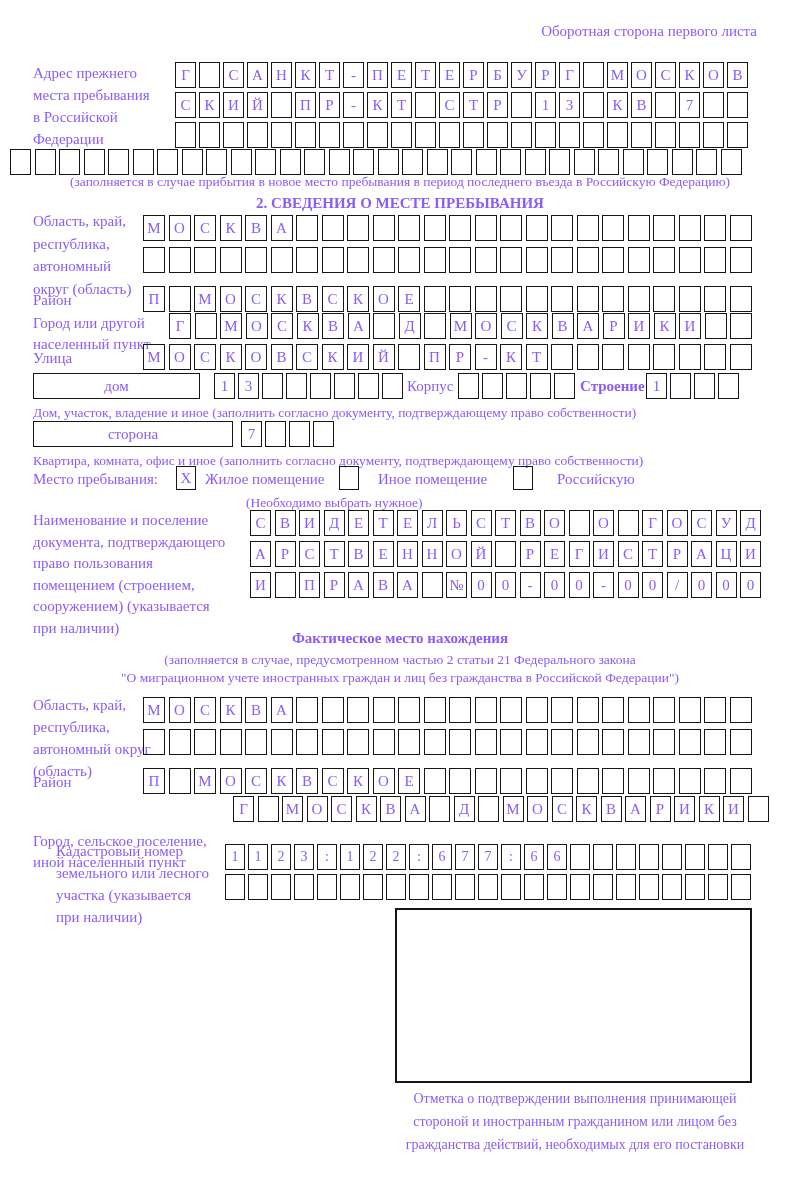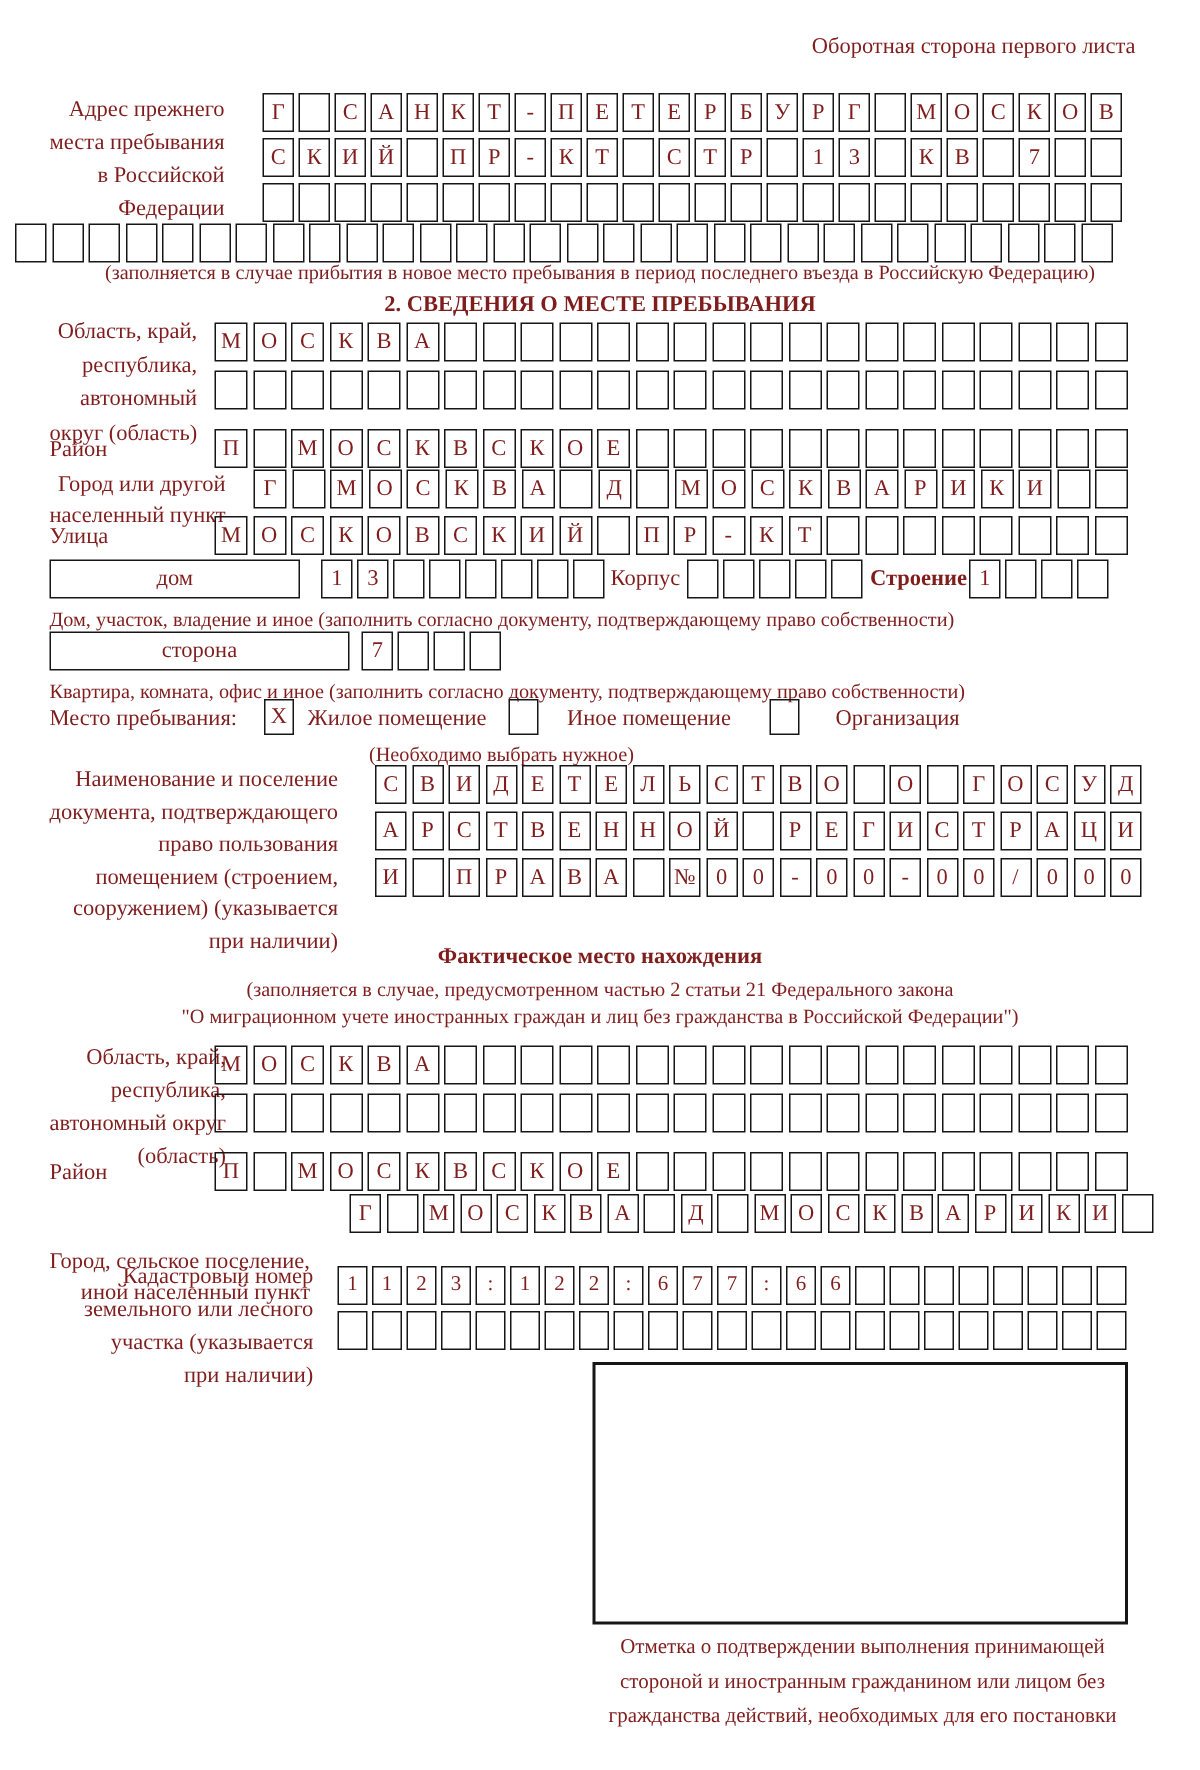--- a/index.html
+++ b/index.html
@@ -1,20 +1,20 @@
 <!DOCTYPE html>
 <html><head>
 <meta charset="utf-8">
 <style>
   html,body{margin:0;padding:0;background:#fff;}
   .page{position:relative;width:800px;height:1180px;background:#fff;overflow:hidden;
-        font-family:"Liberation Serif",serif;color:#7f1d1d;}
+        font-family:"Liberation Serif",serif;color:#8b5cf6;}
   .abs{position:absolute;}
   .lbl{font-size:15px;line-height:22px;}
-  .lbl .line{display:block;text-align:right;}
+  .lbl .line{display:block;}
   .note{font-size:13.5px;line-height:18px;}
   .center{left:0;width:800px;text-align:center;}
   .bold{font-weight:bold;}
   .cellrow{position:absolute;display:flex;gap:3.5px;}
   .cellrow.tight{gap:3px;}
   .cell{flex:0 0 21px;width:21px;height:26px;border:1.6px solid #161616;box-sizing:border-box;
         display:flex;align-items:center;justify-content:center;font-size:15px;line-height:1;
         font-family:"Liberation Serif",serif;}
   .cellrow.wide .cell{flex-basis:22px;width:22px;}
   .cellrow.sm .cell{flex-basis:20px;width:20px;font-size:14px;}
@@ -340,21 +340,21 @@
     <span>X</span>
   </div>
   <div class="abs lbl" style="top:468px;left:205px;">Жилое помещение</div>
   <div class="checkbox" style="top:466px;left:339px;">
     <span></span>
   </div>
   <div class="abs lbl" style="top:468px;left:378px;">Иное помещение</div>
   <div class="checkbox" style="top:466px;left:513px;">
     <span></span>
   </div>
-  <div class="abs lbl" style="top:468px;left:557px;">Организация</div>
+  <div class="abs lbl" style="top:468px;left:557px;">Российскую</div>
   <div class="abs note" style="top:494px;left:246px;">(Необходимо выбрать нужное)</div>
 
   <div class="abs lbl" style="top:510px;left:33px;line-height:21.5px;">
     <span class="line">Наименование и поселение</span>
     <span class="line">документа, подтверждающего</span>
     <span class="line">право пользования</span>
     <span class="line">помещением (строением,</span>
     <span class="line">сооружением) (указывается</span>
     <span class="line">при наличии)</span>
   </div>

